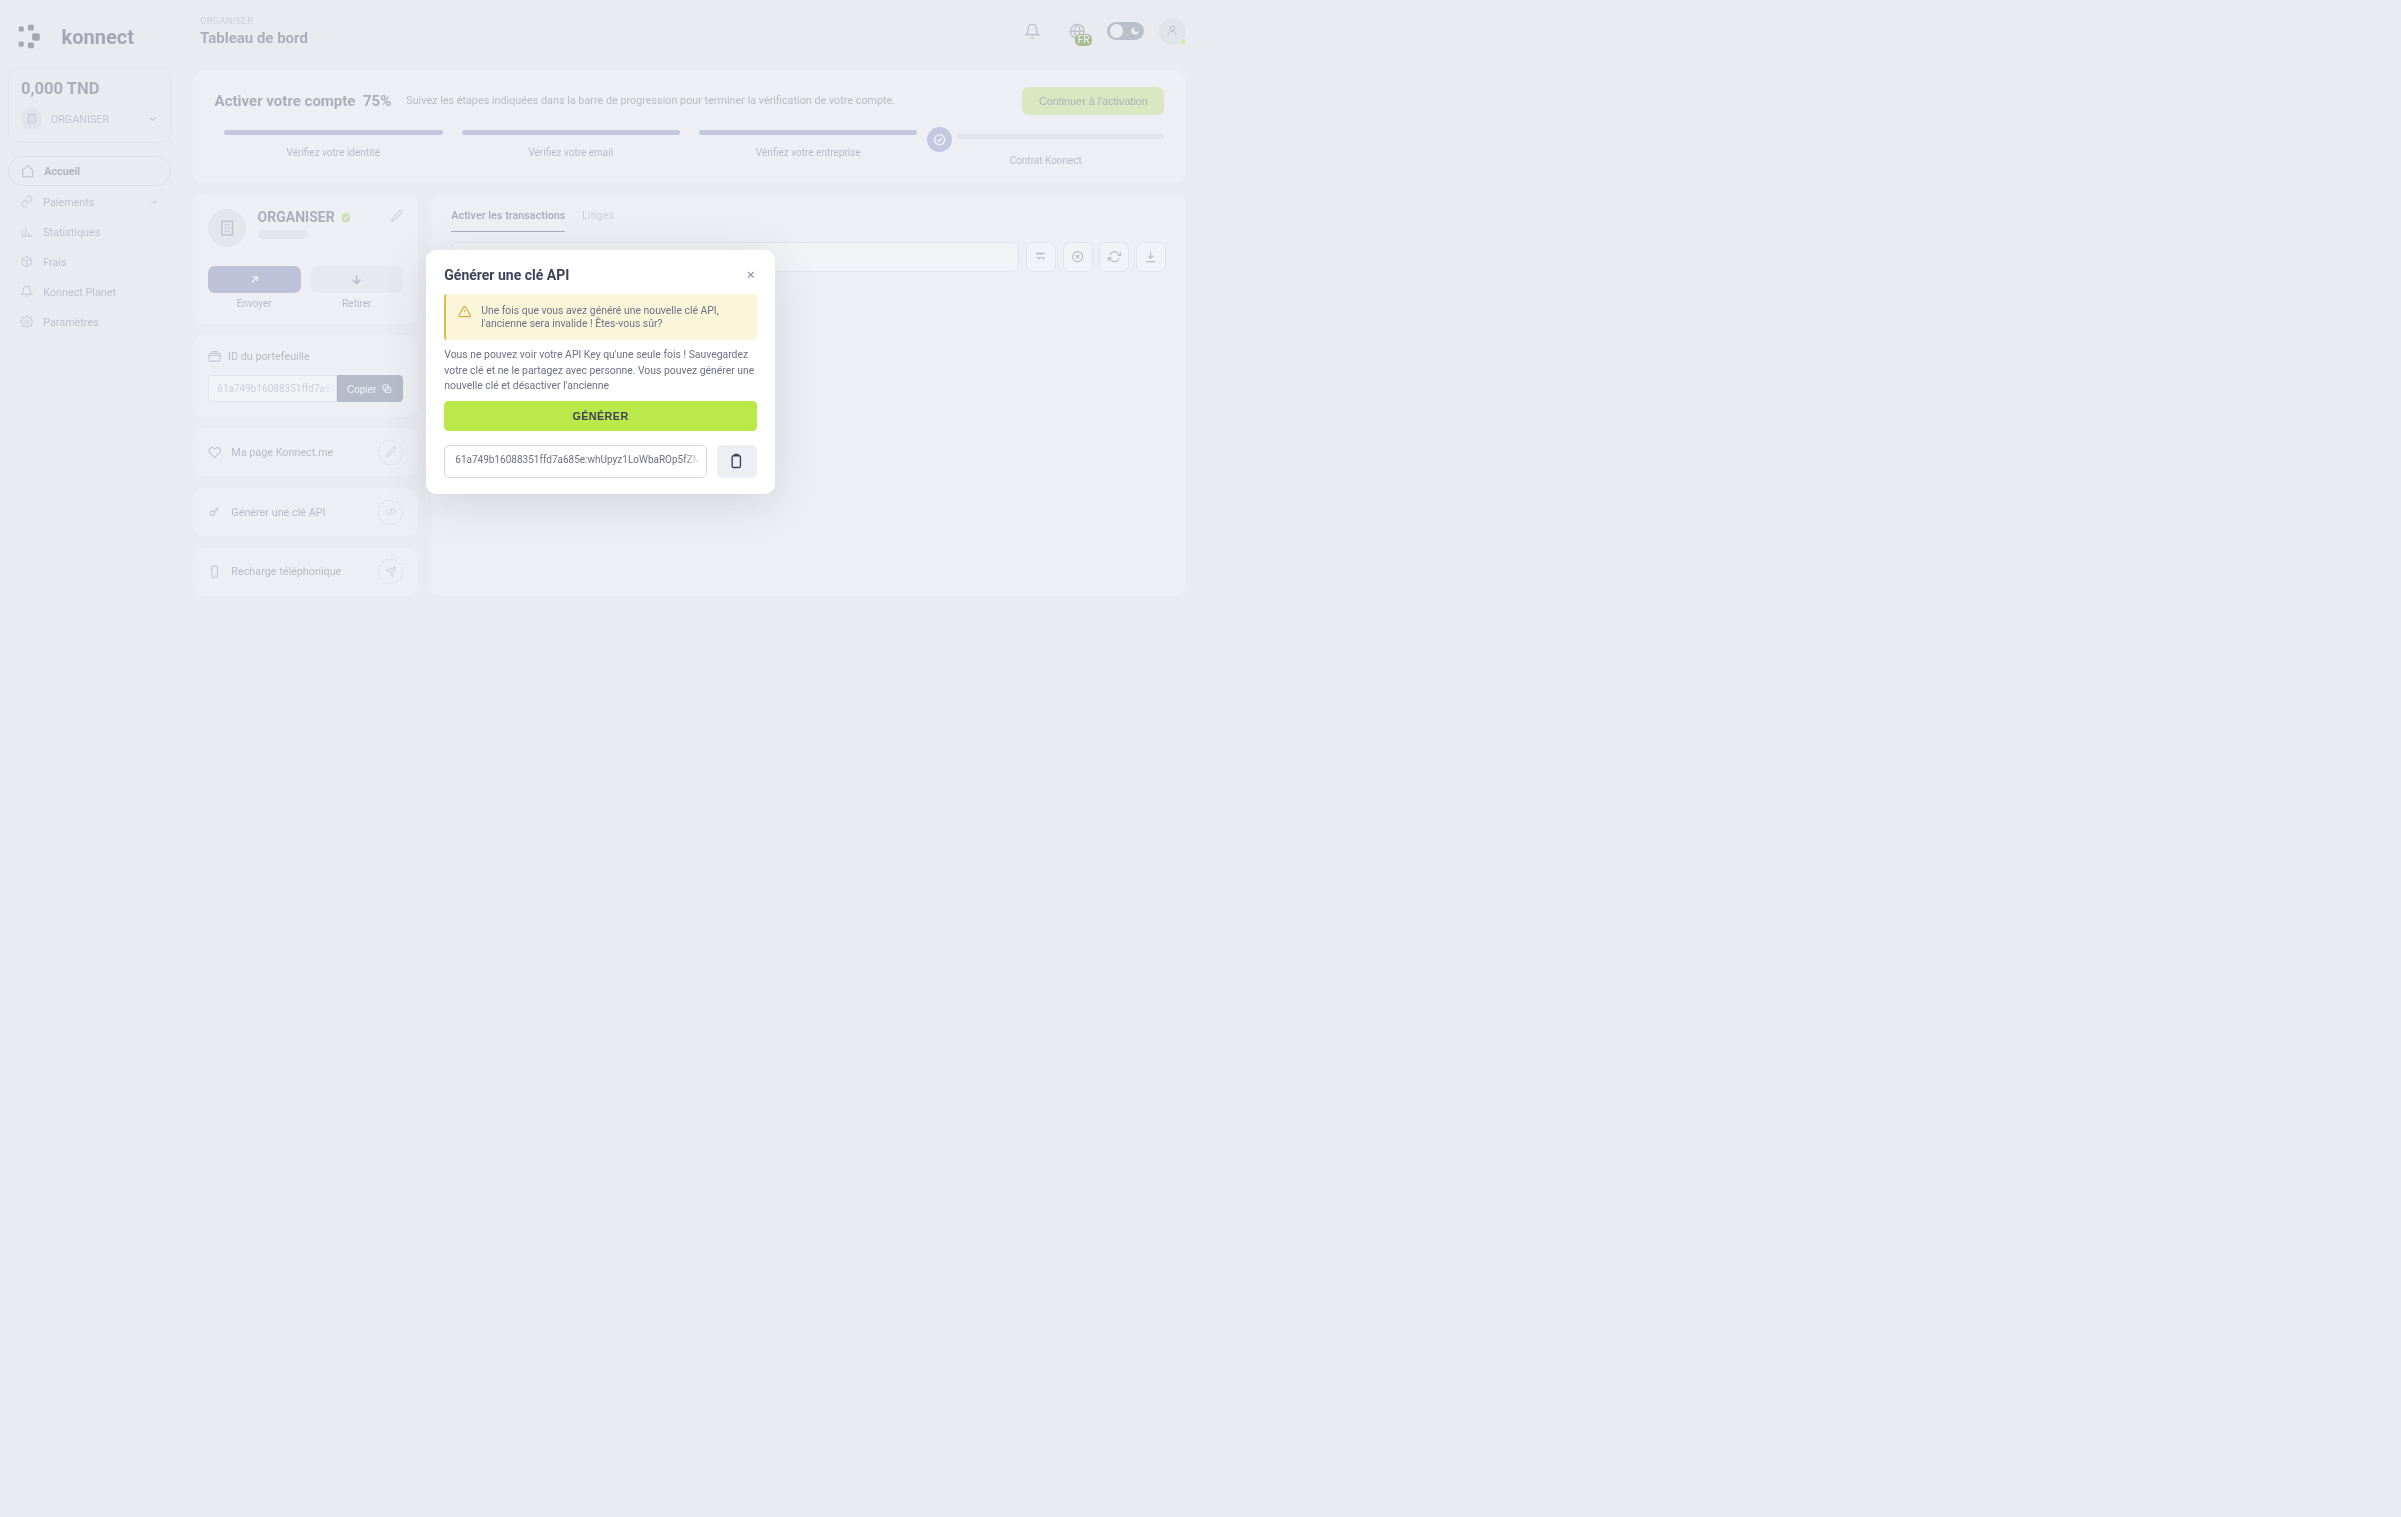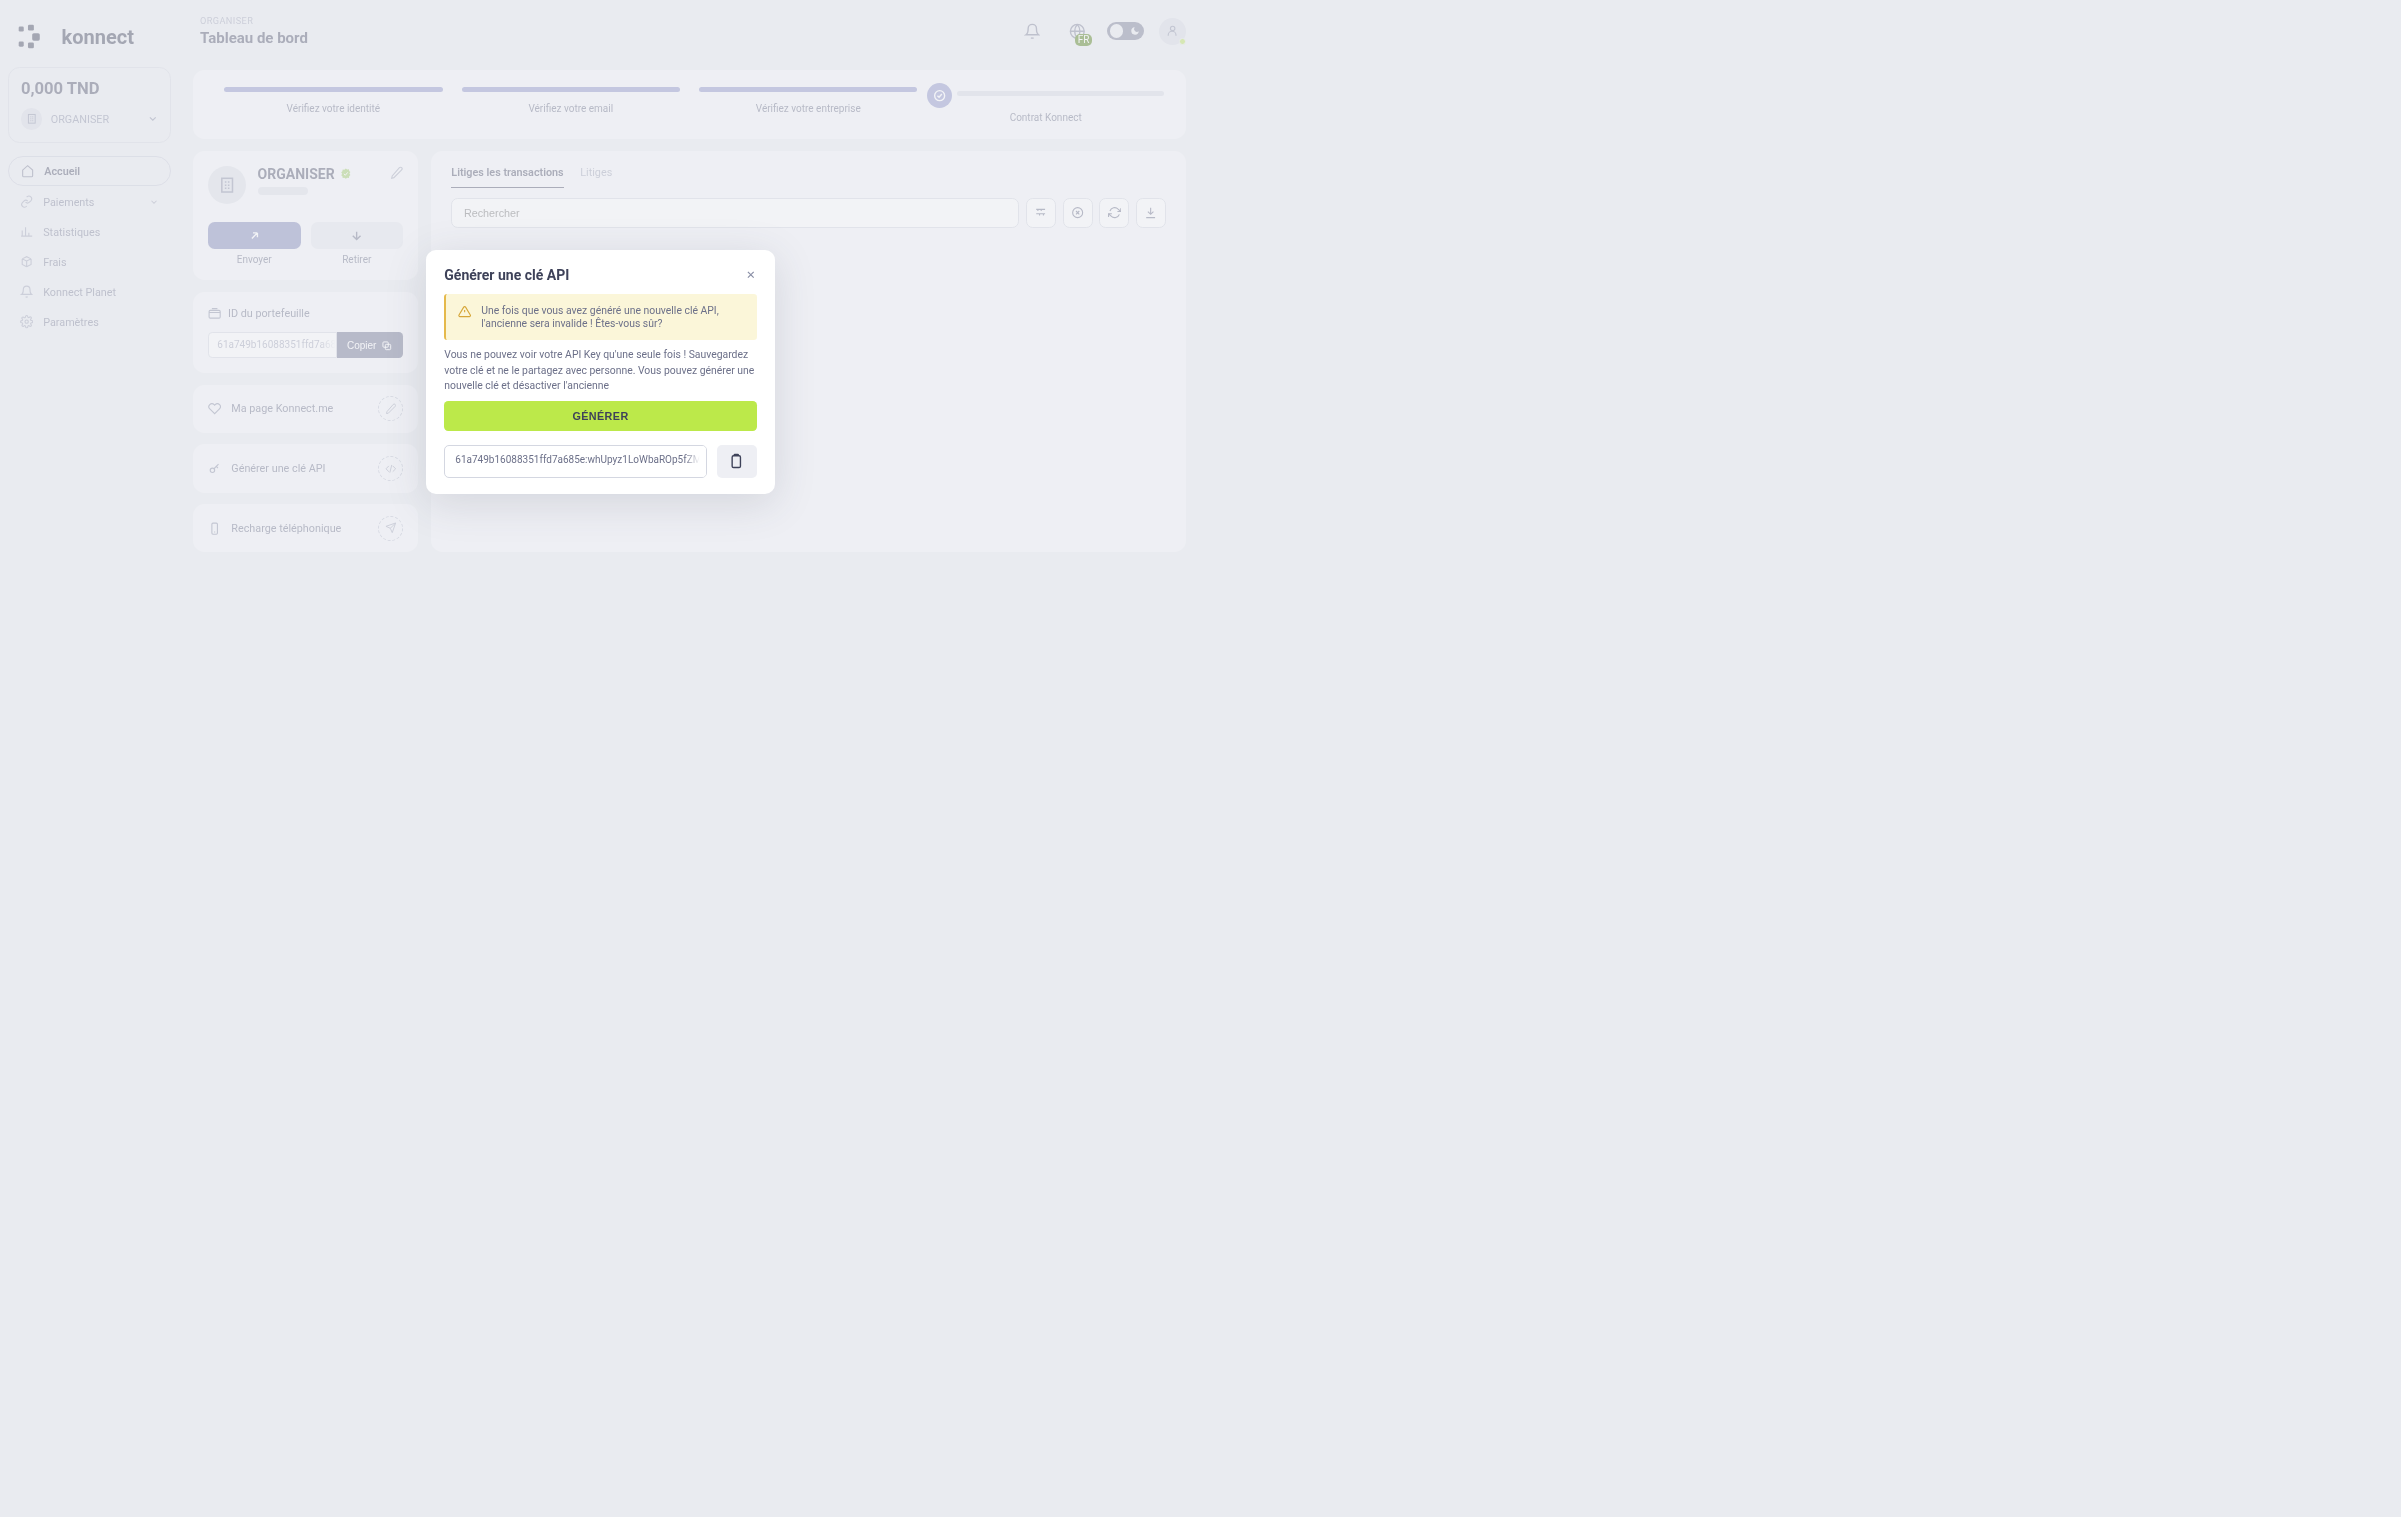--- a/index.html
+++ b/index.html
@@ -236,20 +236,25 @@
           <path d="M4 21v-1a7 7 0 0114 0v1"></path>
         </svg>
       <span class="dot"></span>
     </div>
   </div>
 </div>
 
 <div class="main">
 
   <div class="activation">
+    <div class="act-top">
+      <span class="act-title"><span>Activer votre compte</span>&nbsp;&nbsp;<span>75%</span></span>
+      <span class="act-sub">Suivez les étapes indiquées dans la barre de progression pour terminer la vérification de votre compte.</span>
+      <button class="act-continue">Continuer à l'activation</button>
+    </div>
     <div class="act-steps">
       <div class="step">
         <div class="step-bar done"></div>
         <div class="step-label">Vérifiez votre identité</div>
       </div>
       <div class="step">
         <div class="step-bar done"></div>
         <div class="step-label">Vérifiez votre email</div>
       </div>
       <div class="step">
@@ -381,21 +386,21 @@
         <span class="dashed-circle">
             <svg width="11.6" height="11.6" viewBox="0 0 24 24" fill="none" stroke="#A1A5B8" stroke-width="2">
               <path d="M22 2L11 13M22 2l-7 20-4-9-9-4z"></path>
             </svg>
           </span>
       </div>
     </div>
 
     <div class="tx-panel">
       <div class="tabs">
-        <div class="tab active">Litiges les transactions</div>
+        <div class="tab active">Activer les transactions</div>
         <div class="tab">Litiges</div>
       </div>
       <div class="search-row">
         <input class="search-in" placeholder="Rechercher" style="">
         <div class="sq-btn">
             <svg width="13.3" height="13.3" viewBox="0 0 24 24" fill="none" stroke="#6C7089" stroke-width="2">
               <path d="M4 6h16M7 6v3M13 6v3M4 14h16M10 14v3M17 14v3"></path>
             </svg>
           </div>
         <div class="sq-btn">

